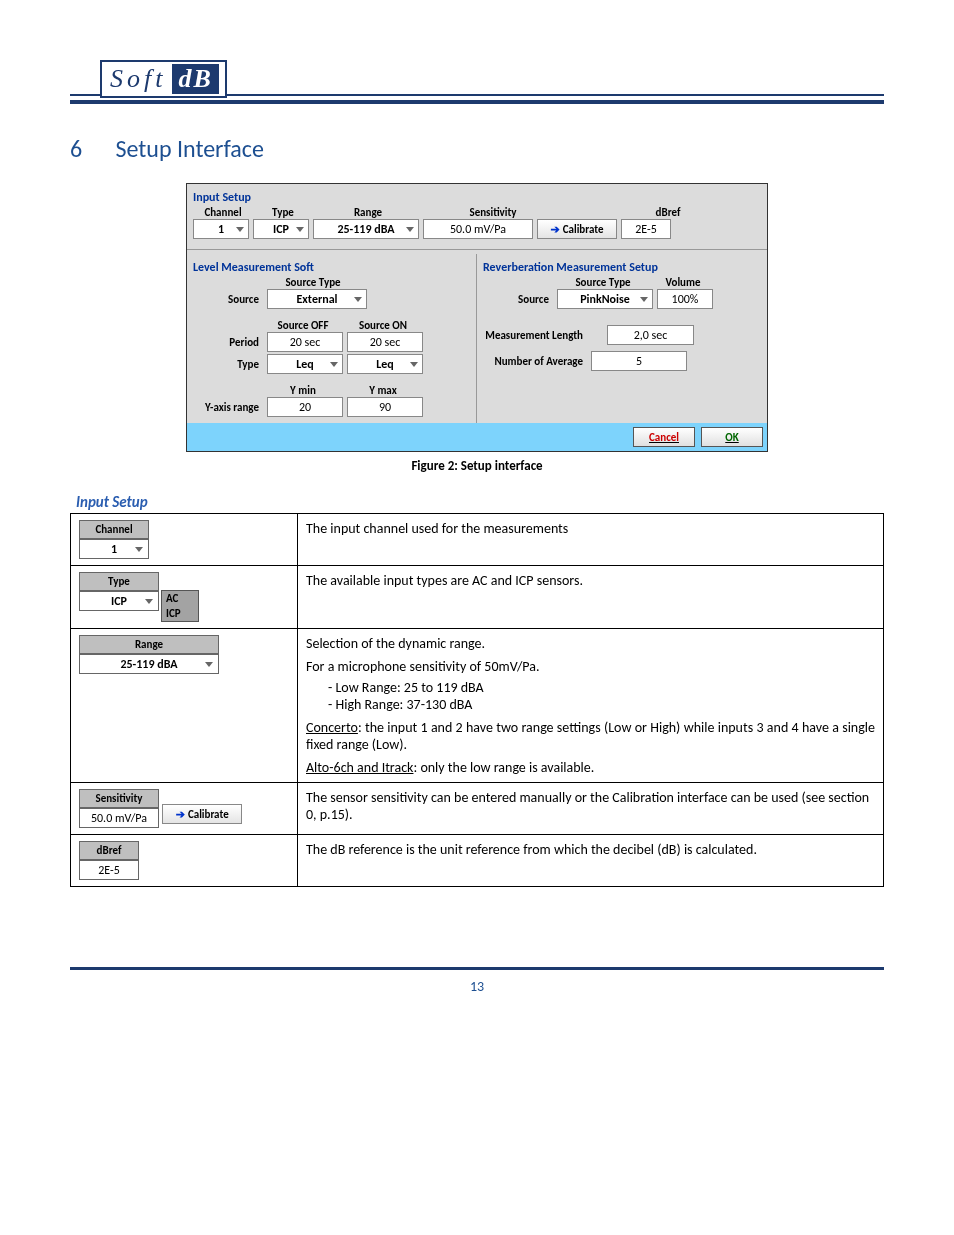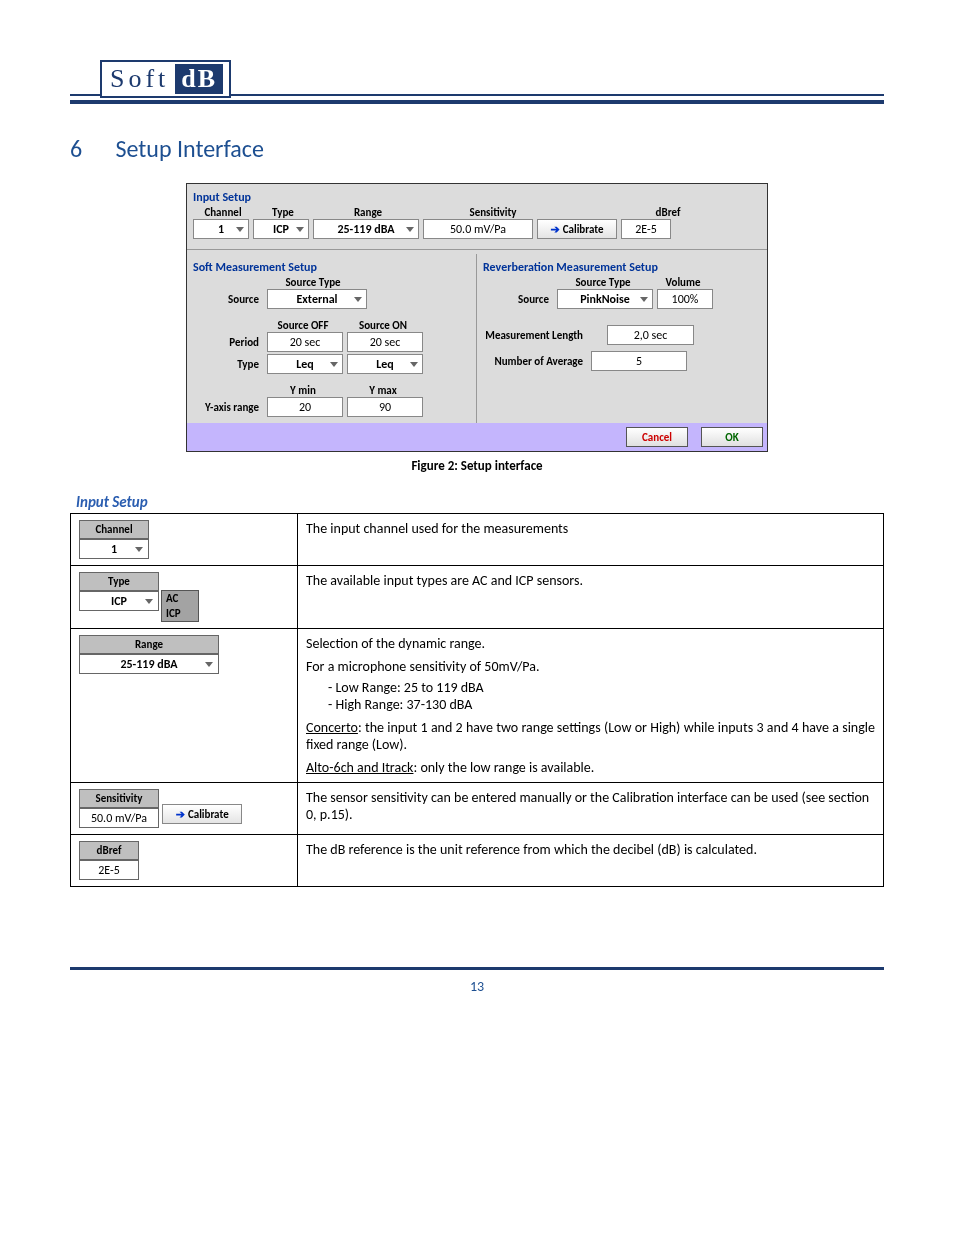--- a/index.html
+++ b/index.html
@@ -1,17 +1,17 @@
 <!DOCTYPE html>
 <html><head>
 <meta charset="utf-8">
 <style>
   body { margin:0; font-family: Calibri, Arial, sans-serif; background:#fff; color:#000; }
   .page { width:954px; margin:0 auto; padding:60px 70px 40px 70px; box-sizing:border-box; }
-  .logo-row { display:flex; align-items:flex-end; border-bottom:4px solid #1d3a6e; padding-bottom:0; margin-bottom:30px; }
+  .logo-row { display:flex; align-items:flex-end; border-bottom:4px solid #1d3a6e; padding-bottom:0; margin-bottom:30px;font-style:italic; }
   .logo-line-left { flex:0 0 30px; height:2px; background:#1d3a6e; margin-bottom:4px; }
   .logo-box { display:flex; align-items:center; border:2px solid #1d3a6e; padding:2px 6px 2px 8px; margin-bottom:2px;}
   .logo-soft { font-family: 'Times New Roman', serif; letter-spacing:4px; font-size:26px; color:#1d3a6e; }
   .logo-db { background:#1d3a6e; color:#fff; font-family:'Times New Roman',serif; font-weight:bold; font-size:26px; padding:0 6px; margin-left:6px; letter-spacing:2px;}
   .logo-line-right { flex:1; height:2px; background:#1d3a6e; margin-left:0; margin-bottom:4px;}
   h1.section { color:#1d4f91; font-size:24px; font-weight:normal; margin:10px 0 20px 0;}
   h1.section .num { display:inline-block; width:40px;}
   
   .figure-wrap { text-align:center; }
   .setup-box { width:580px; margin:0 auto; border:1px solid #333; background:#dcdcdc; text-align:left; font-size:11px; }
@@ -20,21 +20,21 @@
   .row { display:flex; align-items:center; }
   .hdr { font-weight:bold; font-size:11px; text-align:center; }
   .field { background:#fff; border:1px solid #888; display:flex; align-items:center; justify-content:center; height:20px; font-size:12px; box-sizing:border-box; position:relative;}
   .field.dd::after { content:""; position:absolute; right:4px; top:7px; width:0;height:0;border-left:4px solid transparent;border-right:4px solid transparent;border-top:5px solid #666;}
   .field.bold { font-weight:bold; }
   .btn { background:linear-gradient(#fff,#e4e4e4); border:1px solid #888; height:20px; display:flex; align-items:center; justify-content:center; font-weight:bold; font-size:11px; box-sizing:border-box;}
   .arrow-r { color:#0033cc; font-weight:bold; margin-right:3px;}
   .cols2 { display:flex; }
   .panel { width:50%; padding:6px; box-sizing:border-box; }
   .lbl { font-weight:bold; font-size:11px; text-align:right; padding-right:4px;}
-  .foot-row { background:#c4b5fd; padding:4px; display:flex; justify-content:flex-end; gap:13px;}
+  .foot-row { background:#7dd3fc; padding:4px; display:flex; justify-content:flex-end; gap:6px;text-decoration:underline;}
   .foot-btn { width:60px; height:18px; background:linear-gradient(#fff,#e0e0e0); border:1px solid #555; display:flex; align-items:center; justify-content:center; font-weight:bold; font-size:11px;}
   .caption { font-size:13px; font-weight:bold; margin:6px 0 20px 0;}
   
   .subheading { color:#2a5db0; font-style:italic; font-weight:bold; font-size:15px; margin:6px 0 2px 6px;}
   table.desc { border-collapse:collapse; width:100%; }
   table.desc td { border:1px solid #000; vertical-align:top; padding:6px 8px; font-size:14px; }
   table.desc td.left { width:210px; background:#fff; }
   .mini-hdr { background:#bfbfbf; border:1px solid #666; color:#000; font-weight:bold; font-size:11px; text-align:center; padding:2px 4px; display:block;}
   .mini-field { background:#fff; border:1px solid #666; font-weight:bold; font-size:12px; text-align:center; padding:2px 4px; display:flex; align-items:center; justify-content:center; position:relative;}
   .mini-field.dd::after { content:""; position:absolute; right:5px; top:7px; width:0;height:0;border-left:4px solid transparent;border-right:4px solid transparent;border-top:5px solid #666;}
@@ -100,21 +100,21 @@
               <span>2E-5</span>
             </div>
         </div>
       </div>
 
       <div style="height:1px;background:#999;margin:4px 0;"></div>
 
       <div class="cols2">
 
         <div class="panel" style="border-right:1px solid #999;">
-          <div class="setup-title">Soft Measurement Setup</div>
+          <div class="setup-title">Level Measurement Soft</div>
           <div class="row">
             <div style="width:70px"></div>
             <div class="hdr" style="width:100px">Source Type</div>
           </div>
           <div class="row" style="gap:4px;">
             <div class="lbl" style="width:66px">Source</div>
             <div class="field dd bold" style="width:100px">
                 <span>External</span>
               </div>
           </div>

